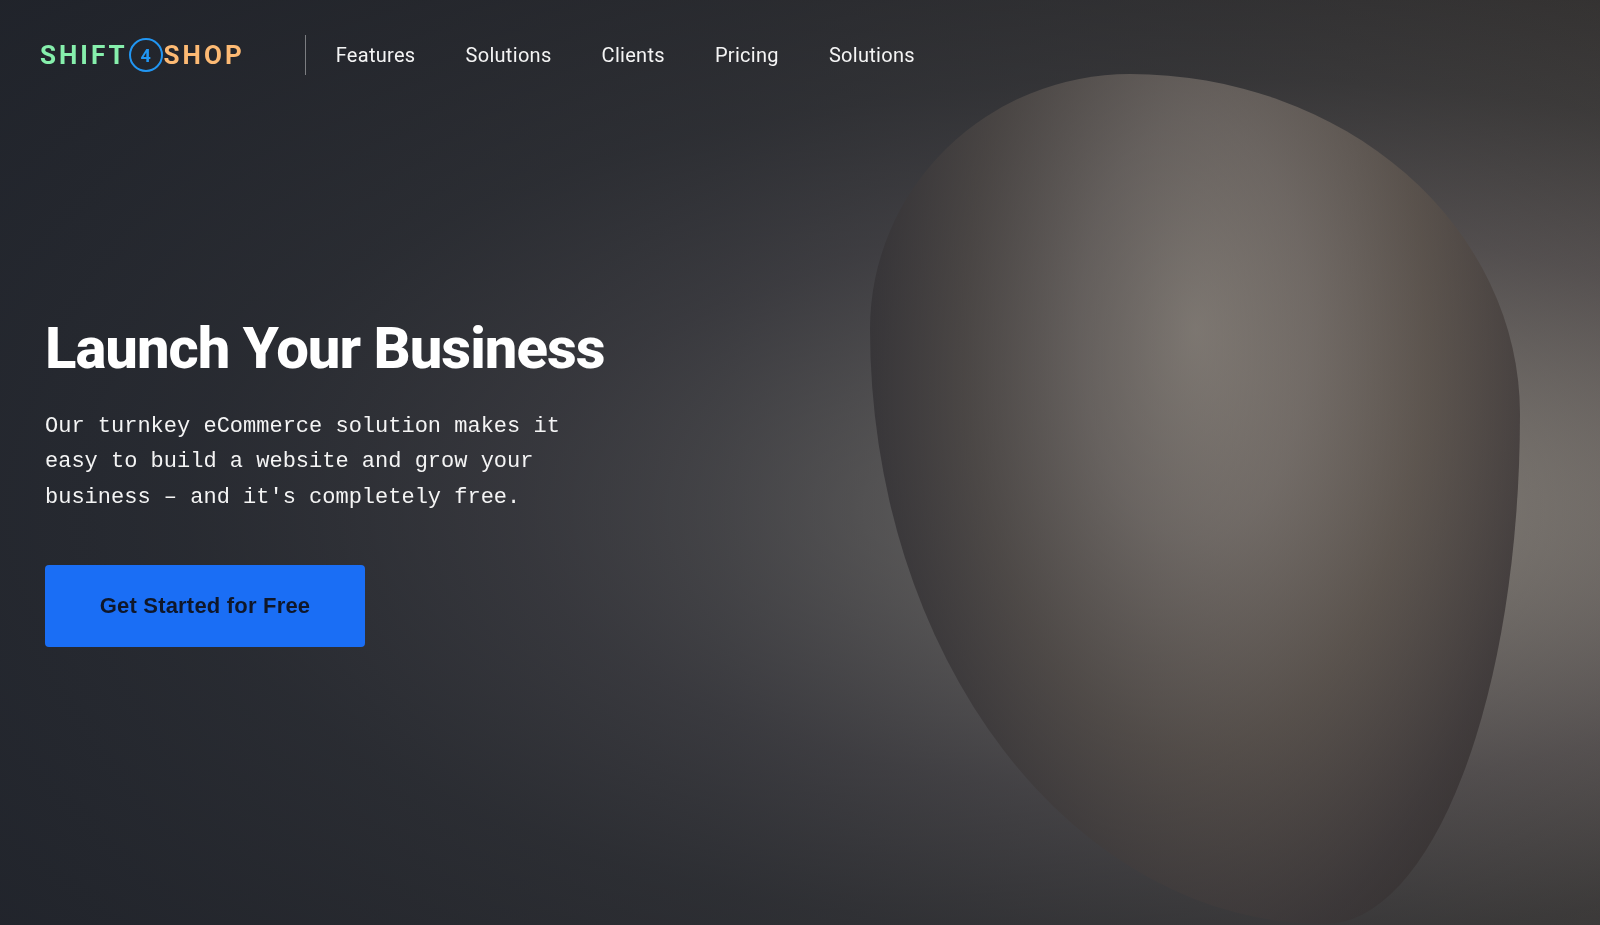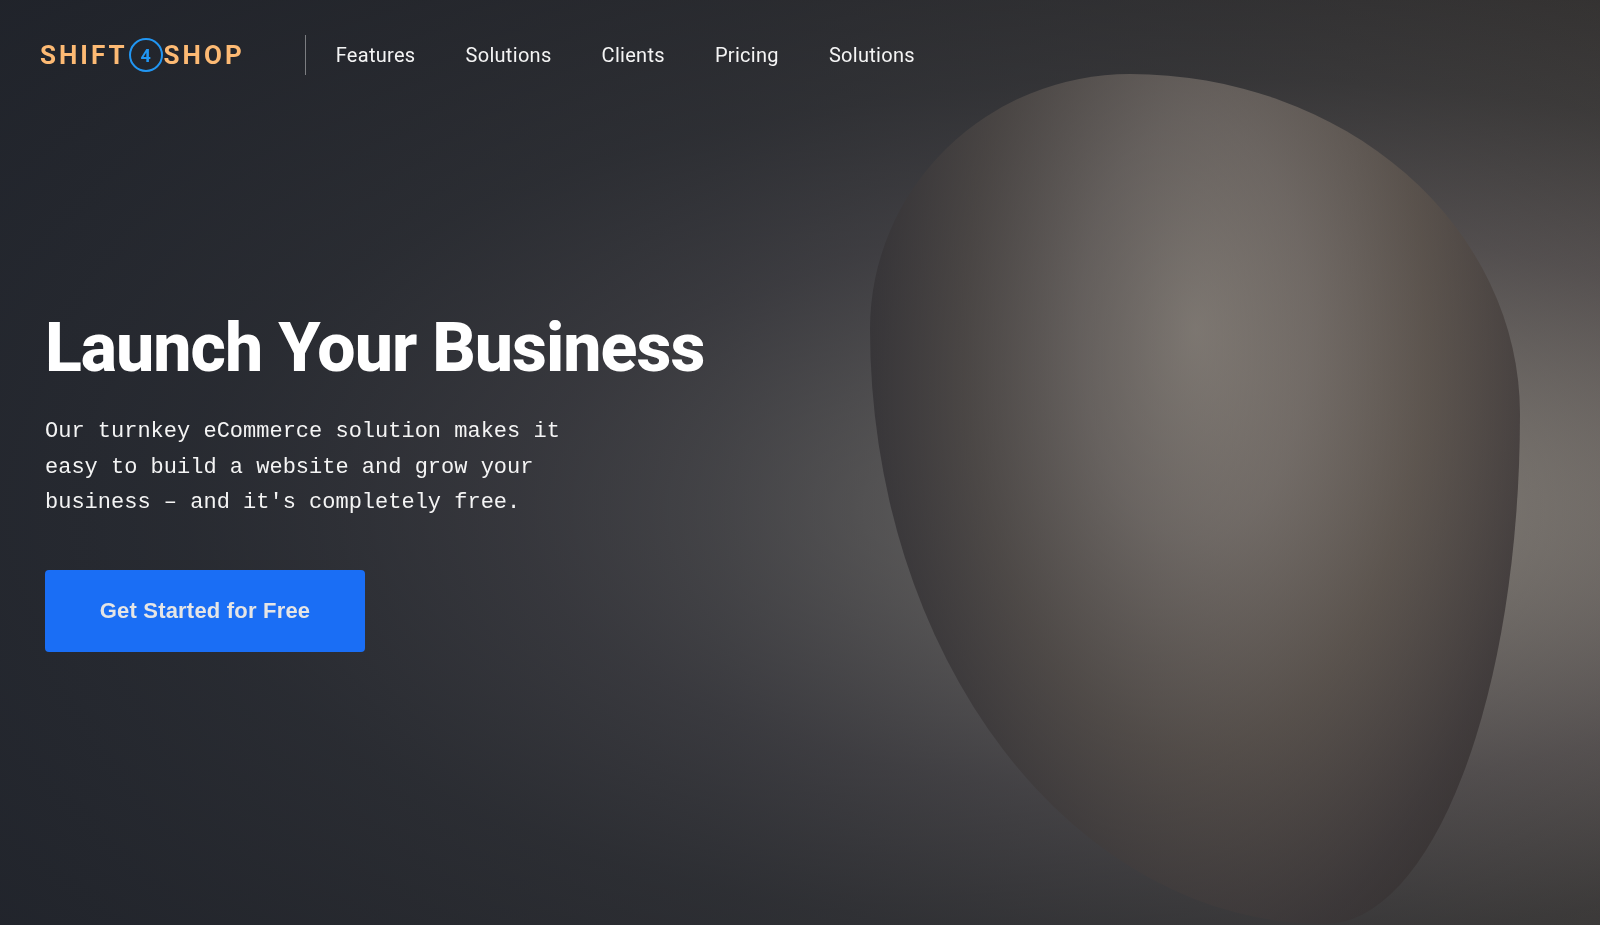--- a/index.html
+++ b/index.html
@@ -77,21 +77,21 @@
       display: flex;
       align-items: center;
       font-size: 26px;
       font-weight: 700;
       letter-spacing: 3px;
       color: #ffffff;
       text-transform: uppercase;
     }
 
     .logo-shift {
-      color: #fdba74;
+      color: #86efac;
       letter-spacing: 3px;
     }
 
     .logo-number {
       display: inline-flex;
       align-items: center;
       justify-content: center;
       width: 34px;
       height: 34px;
       border: 2px solid #2196f3;
@@ -139,21 +139,21 @@
       width: 55%;
       height: 100%;
       display: flex;
       flex-direction: column;
       justify-content: center;
       padding: 120px 50px 80px 45px;
       z-index: 5;
     }
 
     .hero-heading {
-      font-size: 68px;
+      font-size: 58px;
       font-weight: 800;
       color: #ffffff;
       line-height: 1.05;
       margin-bottom: 30px;
       letter-spacing: -1px;
     }
 
     .hero-subtext {
       font-size: 22px;
       font-weight: 400;
@@ -161,21 +161,21 @@
       line-height: 1.6;
       margin-bottom: 50px;
       max-width: 520px;
       opacity: 0.95;
       font-family: Liberation Mono, monospace;
     }
 
     .cta-button {
       display: inline-block;
       background-color: #1a6ef5;
-      color: #e5e5e5;
+      color: #0f172a;
       font-size: 22px;
       font-weight: 600;
       padding: 28px 50px;
       border: none;
       cursor: pointer;
       border-radius: 4px;
       width: 320px;
       text-align: center;
       letter-spacing: 0.2px;
     }

